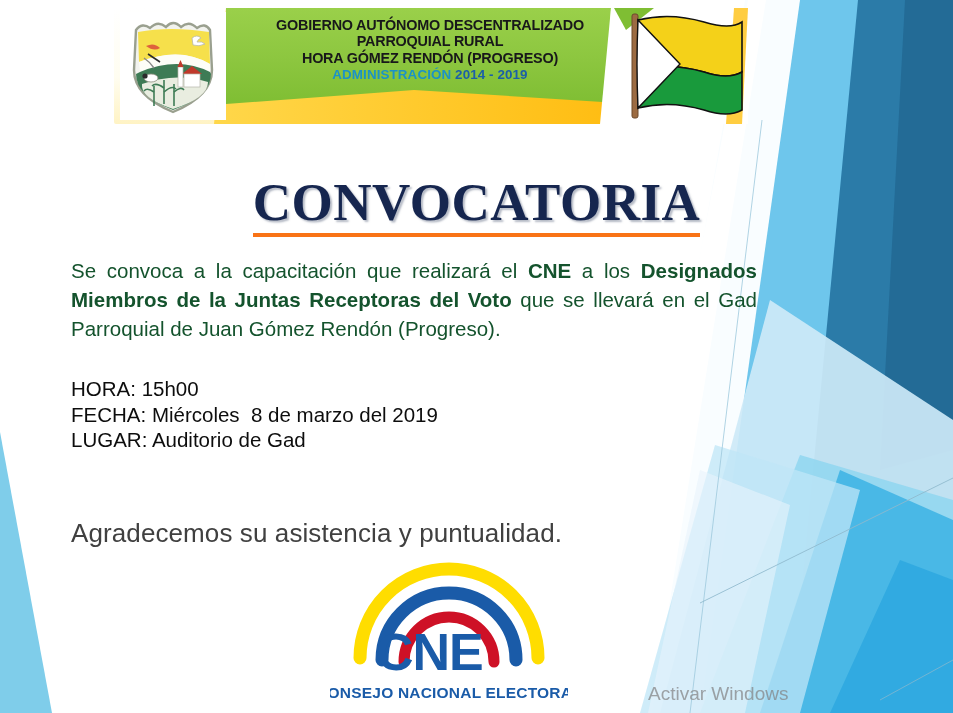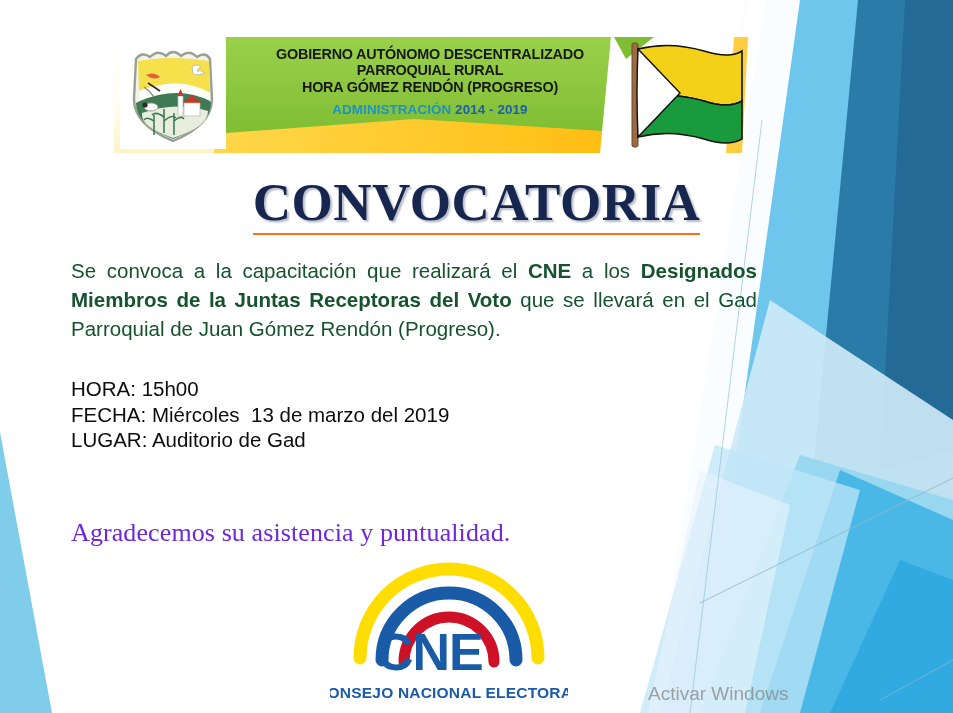--- a/index.html
+++ b/index.html
@@ -27,21 +27,21 @@
     width: 953px;
     height: 713px;
     z-index: 0;
     pointer-events: none;
   }
 
   
   #banner {
     position: absolute;
     left: 114px;
-    top: 37px;
+    top: 8px;
     width: 634px;
     height: 116px;
     z-index: 3;
   }
   #banner-svg { display: block; }
 
   .banner-text-block {
     position: absolute;
     left: 122px;
     top: 9px;
@@ -57,21 +57,21 @@
     line-height: 1.14;
     white-space: nowrap;
   }
   .bl1 { font-size: 14.4px; }
   .bl2 { font-size: 14.4px; }
   .bl3 { font-size: 14.4px; }
   .bl4 {
     font-size: 13.4px;
     color: #1b92c8;
     letter-spacing: 0.1px;
-    margin-top: 7px;
+    margin-top: 1px;
   }
   .bl4 .admin-word { color: #1b92c8; }
   .bl4 .admin-years { color: #1b5fa8; }
 
   
   #content {
     position: absolute;
     z-index: 5;
     left: 0;
     top: 0;
@@ -87,21 +87,21 @@
     text-align: center;
     font-family: "Liberation Serif", serif;
     font-size: 53px;
     font-weight: bold;
     color: #16264f;
     letter-spacing: 0.5px;
     text-shadow: 2px 2px 2px rgba(120,130,150,0.55);
   }
   #page-title .title-inner {
     display: inline-block;
-    border-bottom: 2px solid #f97316;
+    border-bottom: 4px solid #f97316;
     padding-bottom: 1px;
   }
 
   #body-paragraph {
     position: absolute;
     left: 71px;
     top: 256px;
     width: 686px;
     font-size: 20.5px;
     line-height: 29px;
@@ -120,23 +120,22 @@
     color: #0d0d0d;
   }
   .detail-row { white-space: pre; }
   .detail-label { font-weight: normal; }
 
   #closing-line {
     position: absolute;
     left: 71px;
     top: 518px;
     font-size: 26px;
-    color: #6d28d9;
+    color: #404040;
     letter-spacing: 0.1px;
-    font-family: Liberation Serif, serif;
   }
 
   
   #cne-logo {
     position: absolute;
     left: 330px;
     top: 560px;
     width: 238px;
     height: 148px;
     z-index: 6;
@@ -281,21 +280,21 @@
   <div id="content">
 
     <div id="page-title">
       <span class="title-inner">CONVOCATORIA</span>
     </div>
 
     <div id="body-paragraph"><span>Se convoca a la capacitación que realizará el </span><b>CNE</b><span> a los </span><b>Designados Miembros de la Juntas Receptoras del Voto</b><span> que se llevará en el Gad Parroquial de Juan Gómez Rendón (Progreso).</span></div>
 
     <div id="details">
       <div class="detail-row"><span class="detail-label">HORA:</span><span class="detail-value"> 15h00</span></div>
-      <div class="detail-row"><span class="detail-label">FECHA:</span><span class="detail-value"> Miércoles  13 de marzo del 2019</span></div>
+      <div class="detail-row"><span class="detail-label">FECHA:</span><span class="detail-value"> Miércoles  8 de marzo del 2019</span></div>
       <div class="detail-row"><span class="detail-label">LUGAR:</span><span class="detail-value"> Auditorio de Gad</span></div>
     </div>
 
     <div id="closing-line">Agradecemos su asistencia y puntualidad.</div>
   </div>
 
   <div id="cne-logo">
     <svg width="238" height="148" viewBox="0 0 238 148" xmlns="http://www.w3.org/2000/svg">
 
       <g fill="none" stroke-linecap="round">

